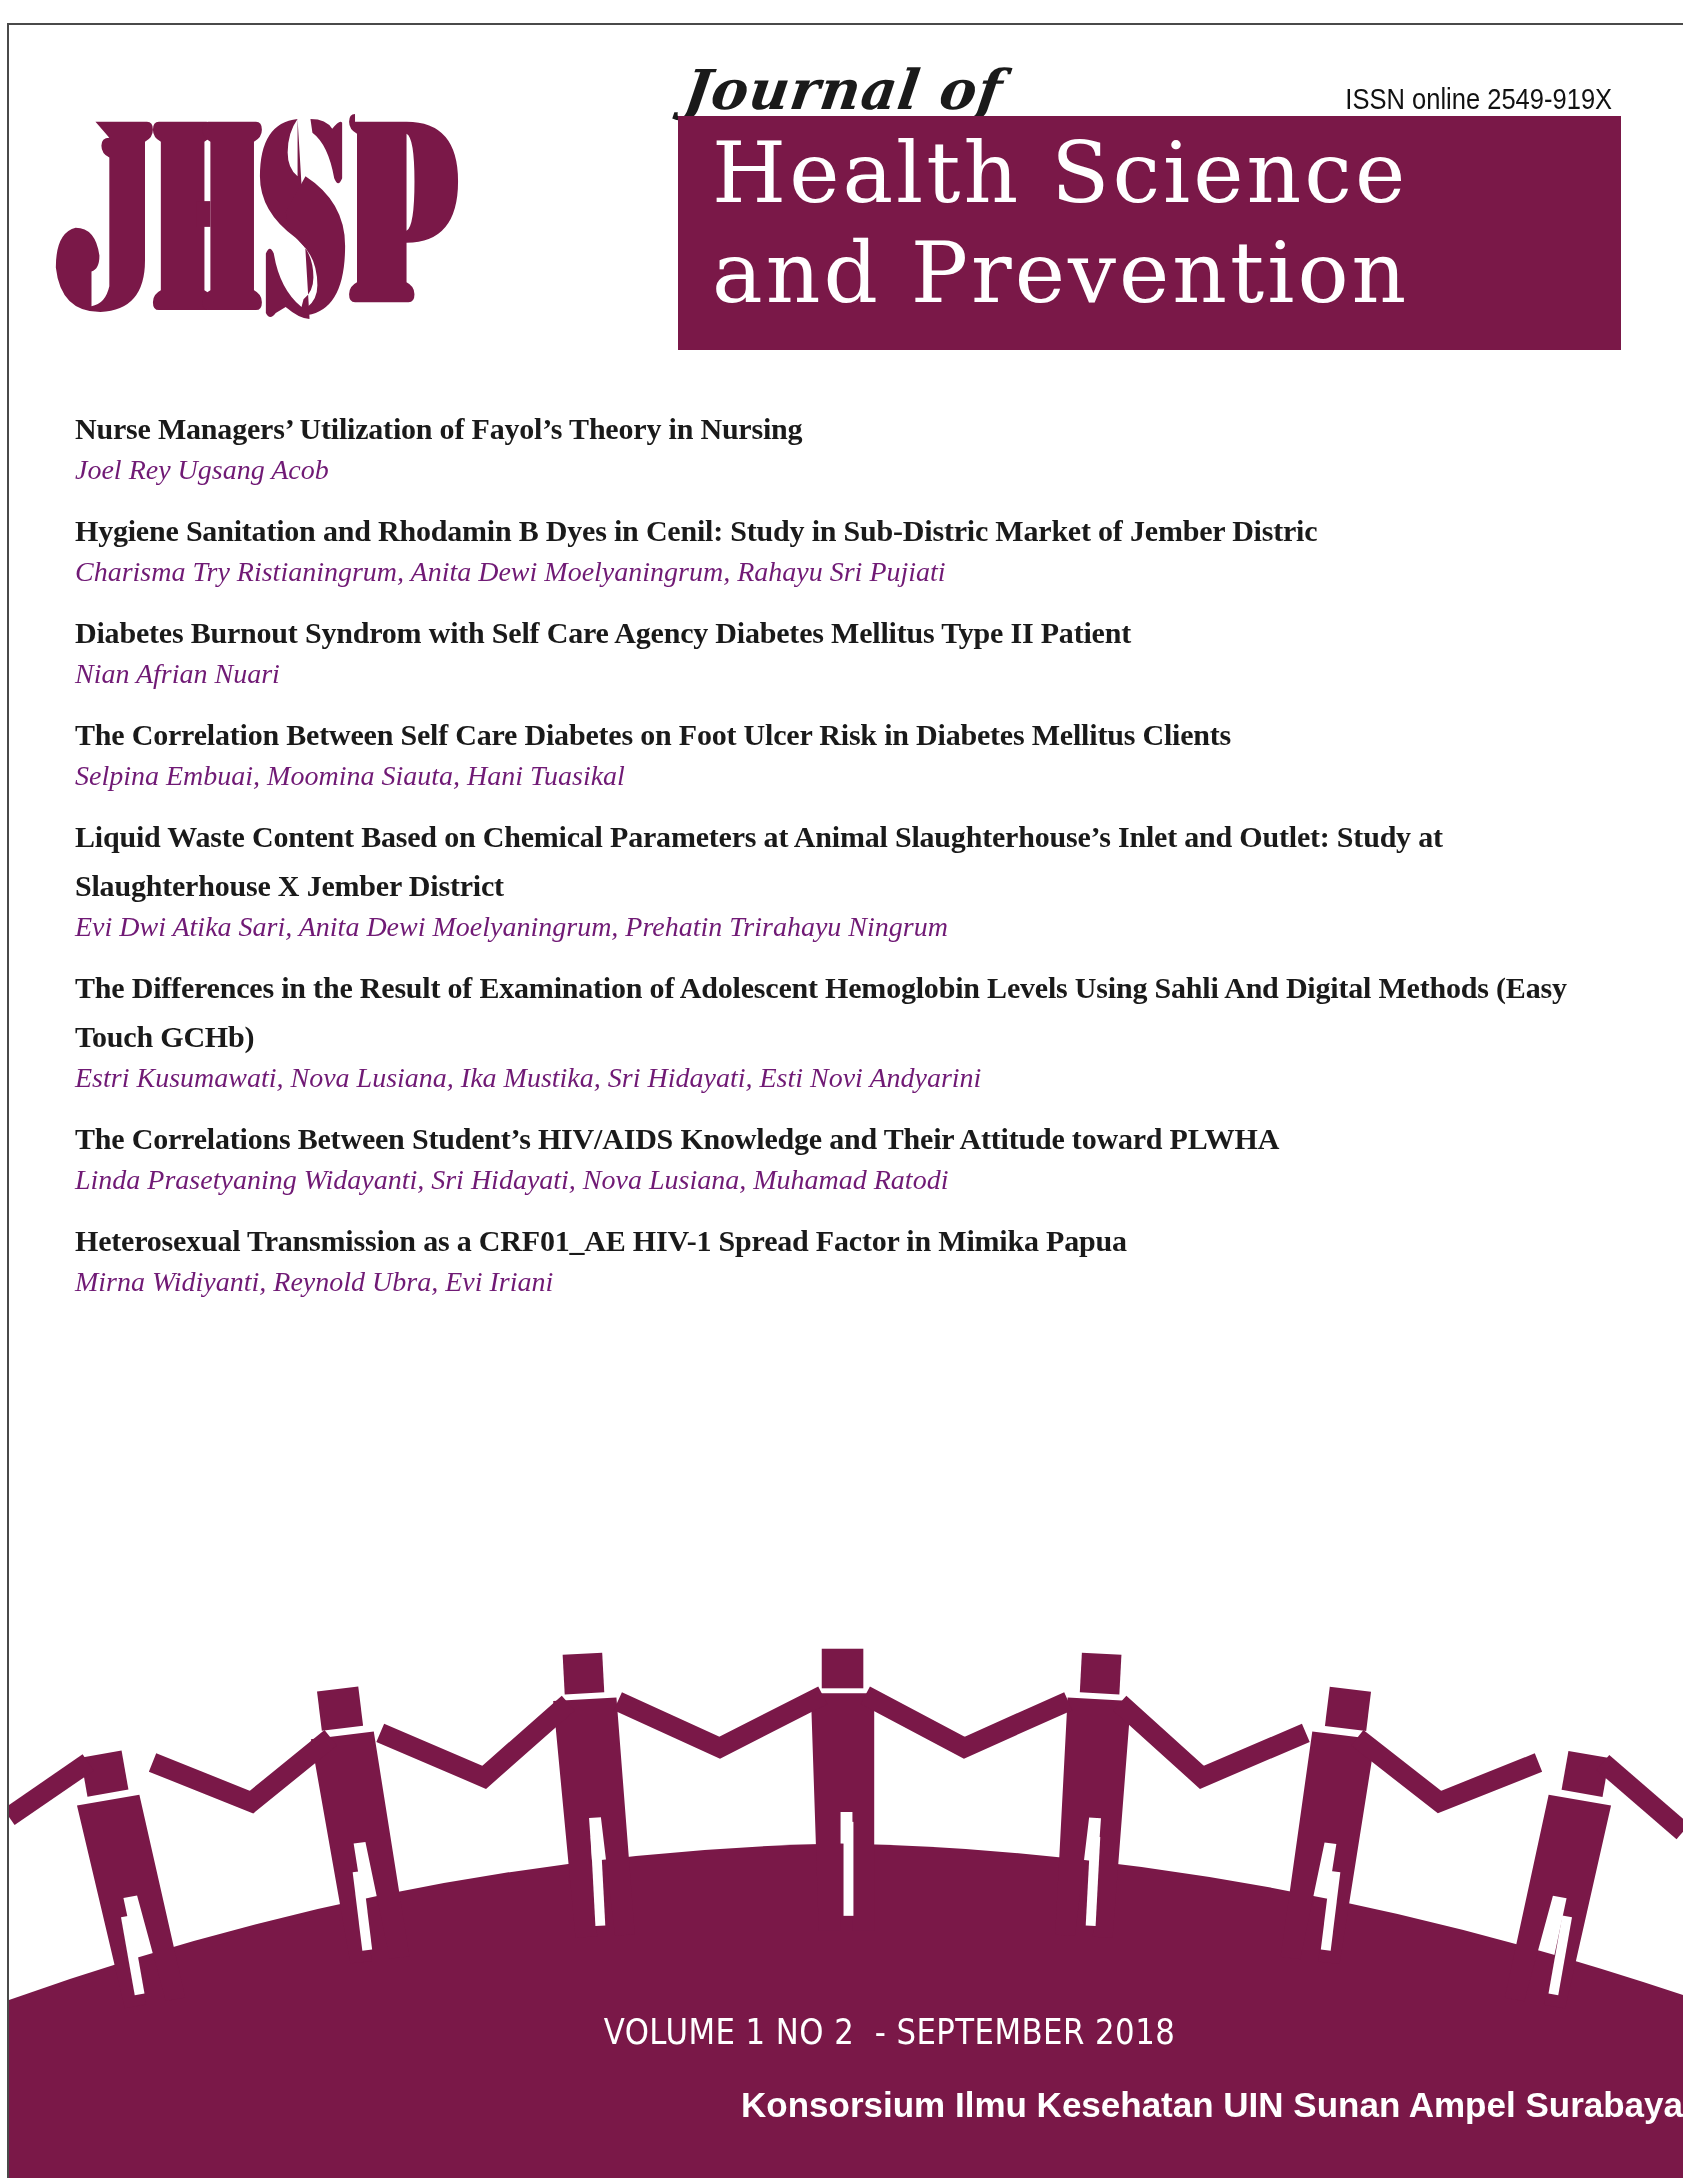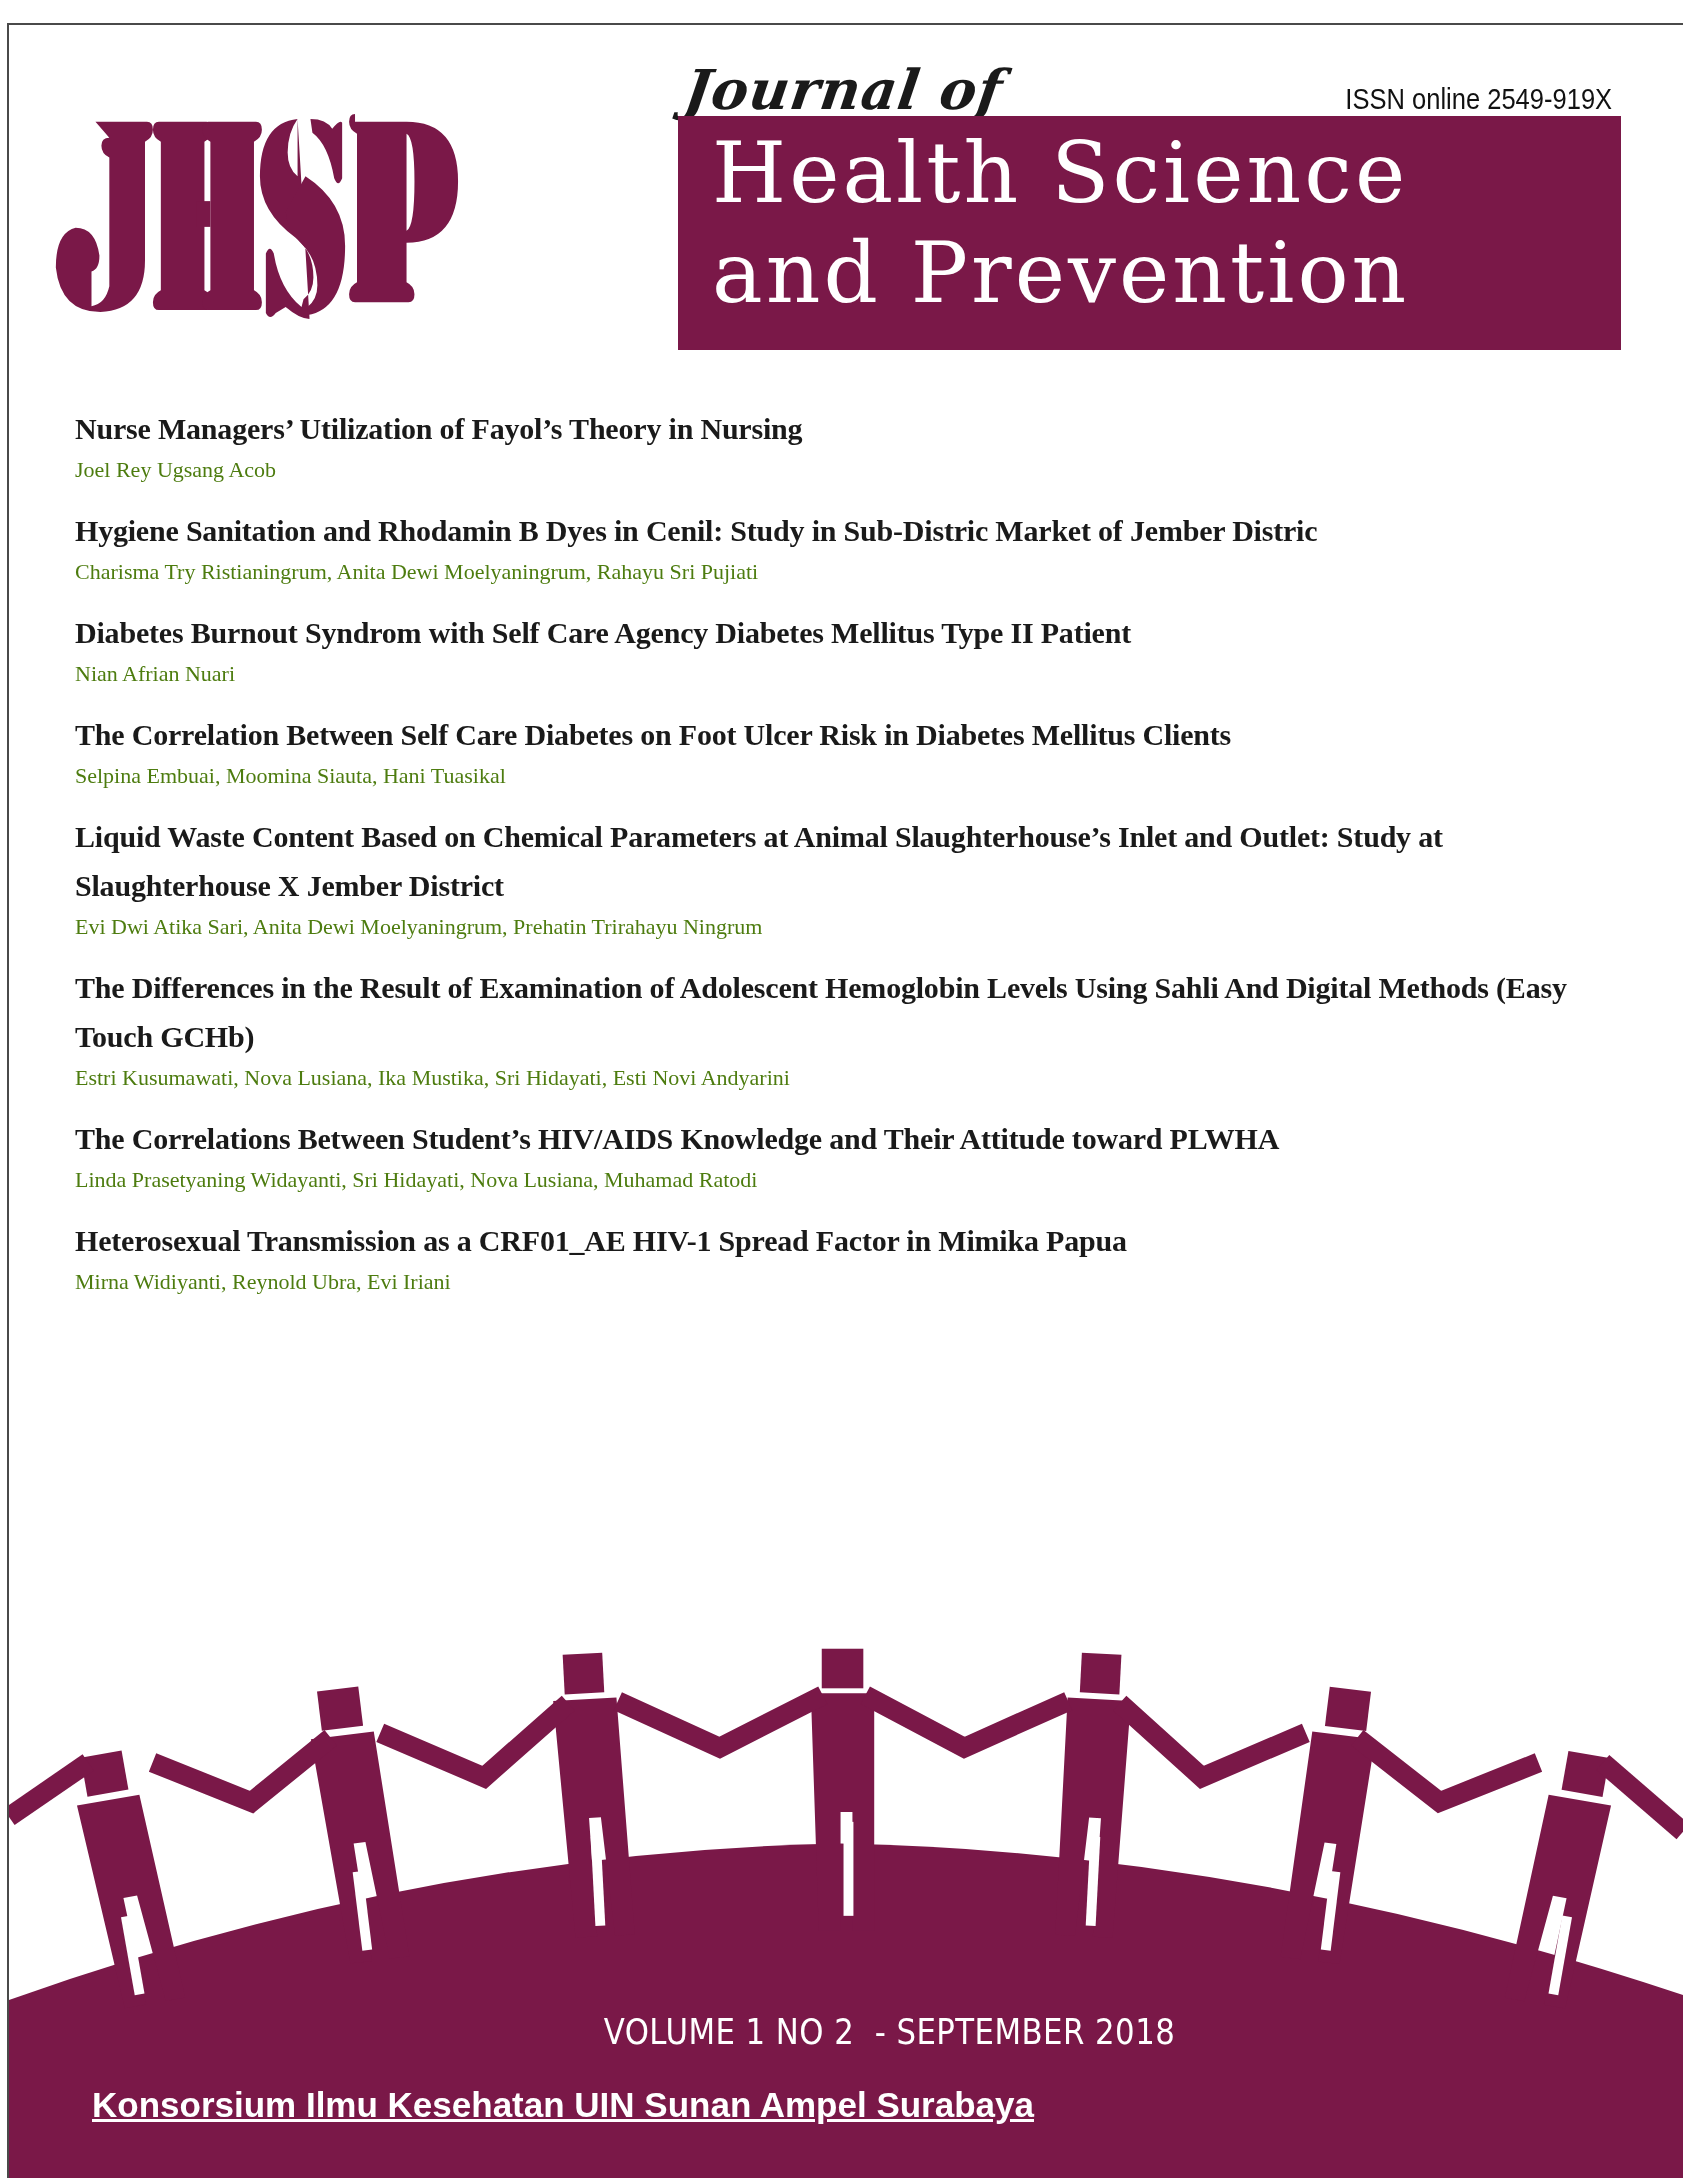--- a/index.html
+++ b/index.html
@@ -40,37 +40,37 @@
   .title-line.l2 { top: 114px; }
 
   
   .articles { position: absolute; left: 75px; top: 404px; width: 1544px; }
   .article { margin-bottom: 17px; }
   .a-title {
     font-family: "Liberation Serif", serif; font-weight: bold; font-size: 30px;
     color: #1a1a1a; line-height: 49px; letter-spacing: -0.2px;
   }
   .a-authors {
-    font-family: "Liberation Serif", serif; font-size: 22px;
-    color: #4d7c0f; line-height: 38px; margin-top: -2px;
+    font-family: "Liberation Serif", serif; font-style: italic; font-size: 28px;
+    color: #701a75; line-height: 38px; margin-top: -2px;
   }
 
   
   .people { position: absolute; left: 9px; top: 1624px; width: 1674px; height: 554px; }
   .people svg { width: 100%; height: 100%; display: block; }
   .volume {
     position: absolute; left: 0; width: 1683px; top: 2012px; text-align: center;
     font-family: "DejaVu Sans", sans-serif; font-size: 35px; color: #ffffff;
     transform: scaleX(0.88); letter-spacing: 0.5px; white-space: pre;
     padding-left: 109px; box-sizing: border-box;
   }
   .publisher {
-    position: absolute; left: 0; width: 1683px; top: 2085px; text-align: left;
+    position: absolute; left: 0; width: 1683px; top: 2085px; text-align: right;
     font-family: "Liberation Sans", sans-serif; font-weight: bold; font-size: 35px; color: #ffffff;
-    padding-left: 92px; box-sizing: border-box; text-decoration: underline;
+    padding-left: 53px; box-sizing: border-box;
   }
 </style>
 </head>
 <body>
 
 <div class="frame-top"></div>
 <div class="frame-left"></div>
 
 <header>
   <div class="logo">

